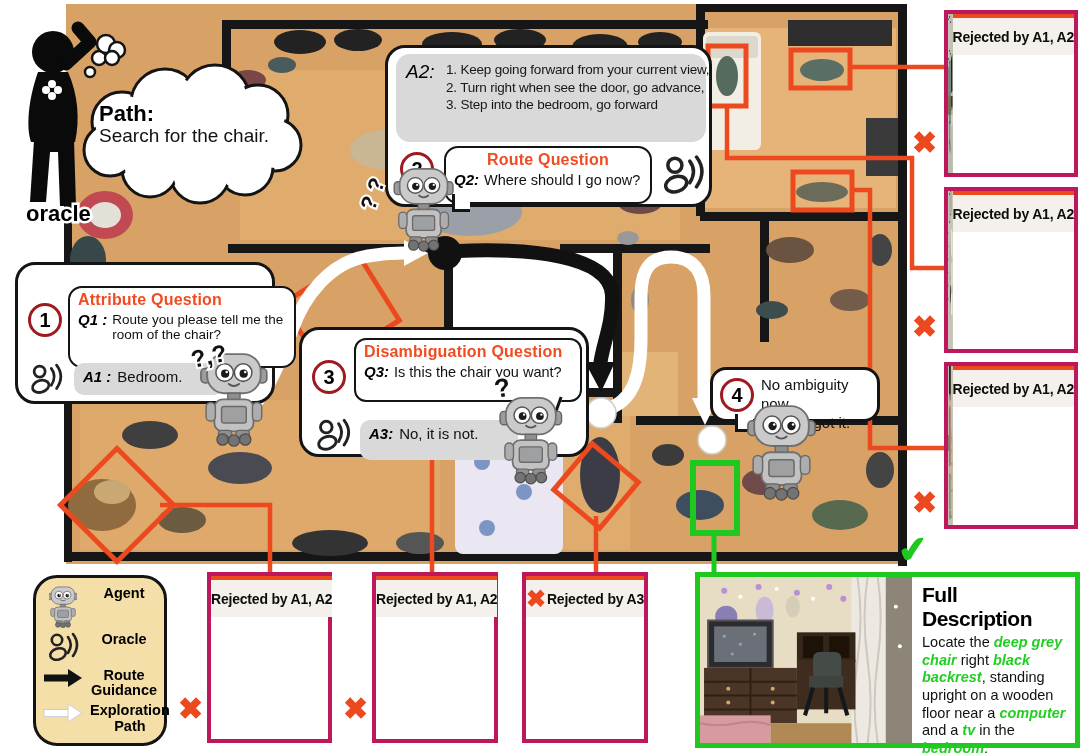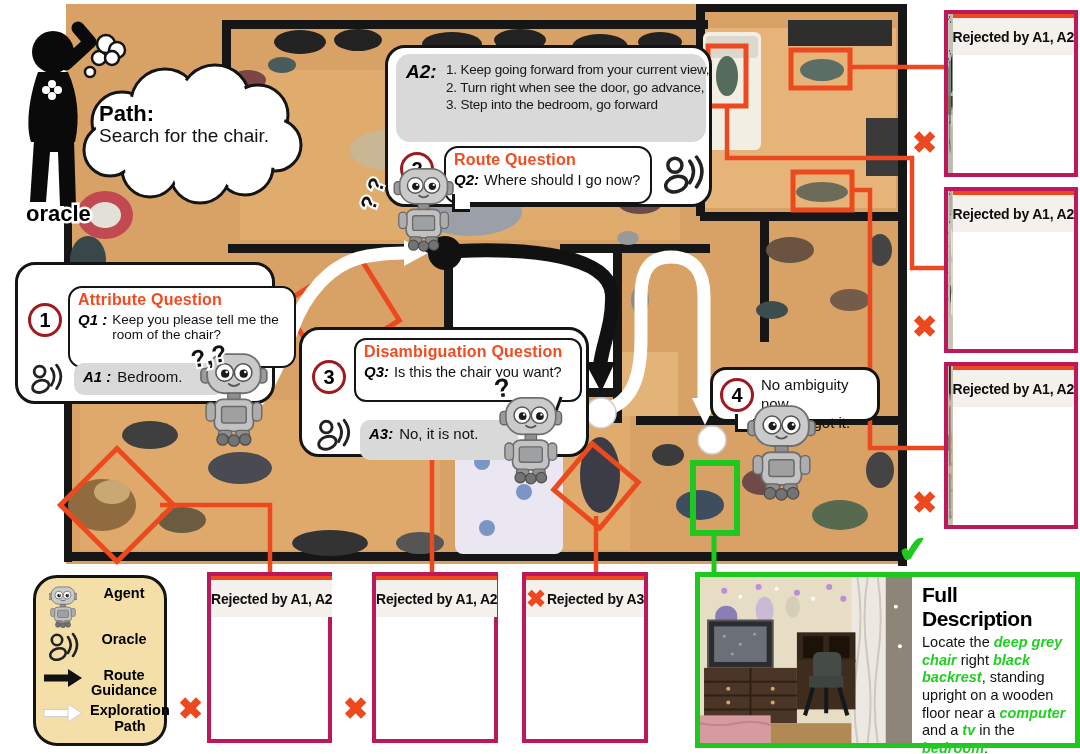--- a/index.html
+++ b/index.html
@@ -14,21 +14,21 @@
   .qlabel{font-style:italic;font-weight:800;font-size:15px;color:#000;flex:0 0 auto;}
   .qtext{font-size:13.5px;color:#111;line-height:1.12;padding-top:1px;}
   .abox{position:absolute;background:#D9D9D9;border-radius:10px;padding:5px 9px;display:flex;gap:6px;box-sizing:border-box;}
   .badge{position:absolute;width:34px;height:34px;border-radius:50%;background:#fff;border:3.5px solid #9E1A1F;
          display:flex;align-items:center;justify-content:center;font-weight:800;font-size:20px;color:#000;box-sizing:border-box;}
   .tail{position:absolute;width:15px;height:15px;background:#fff;border:3px solid #141414;border-top:none;border-left:none;}
   .oricon{display:block;}
 
   
   .a2box{position:absolute;left:8px;top:6px;width:310px;height:88px;background:#D9D9D9;border-radius:14px;box-sizing:border-box;padding:7px 8px 6px 10px;}
-  .a2label{position:absolute;left:10px;top:7px;font-style:italic;font-weight:700;font-size:19px;color:#000;}
+  .a2label{position:absolute;left:10px;top:7px;font-style:italic;font-weight:400;font-size:19px;color:#000;}
   .a2lines{margin-left:40px;font-size:13.5px;color:#161616;line-height:1.3;letter-spacing:-0.2px;white-space:nowrap;}
 
   
   .tasktext{position:absolute;left:99px;top:102px;width:190px;z-index:12;}
   .tasktitle{font-weight:800;font-size:22px;color:#000;line-height:1.05;}
   .taskline{font-size:19px;color:#111;line-height:1.15;}
 
   
   .card{position:absolute;border:4px solid #be185d;background:#fff;box-sizing:border-box;display:flex;z-index:25;}
   .photo{flex:1;position:relative;overflow:hidden;background:#cfcabc;}
@@ -253,21 +253,21 @@
   <div class="taskline">Search for the chair.</div>
 </div>
 
 <div class="panel" style="left:15px;top:262px;width:260px;height:142px;">
   <div class="badge" style="left:10px;top:38px;">1</div>
   <div class="qbubble" style="left:50px;top:7px;width:228px;height:82px;margin-top:14px;">
     <div class="tail" style="left:158px;top:72px;transform:rotate(20deg);"></div>
     <div class="qtitle">Attribute Question</div>
     <div class="qrow">
       <span class="qlabel">Q1 :</span>
-      <span class="qtext">Keep you please tell me the room of the chair?</span>
+      <span class="qtext">Route you please tell me the room of the chair?</span>
     </div>
   </div>
   <svg class="oricon" style="position:absolute;left:10px;top:98px;" width="36" height="34" viewBox="0 0 34 32">
     <circle cx="11" cy="8" r="5.2" fill="none" stroke="#222" stroke-width="2.6"></circle>
     <ellipse cx="12" cy="22" rx="8" ry="5.5" fill="none" stroke="#222" stroke-width="2.6" transform="rotate(-18 12 22)"></ellipse>
     <path d="M22 5 q5.5 7.5 0 16" fill="none" stroke="#222" stroke-width="2.6" stroke-linecap="round"></path>
     <path d="M27 2 q8 10.5 0 22" fill="none" stroke="#222" stroke-width="2.6" stroke-linecap="round"></path>
   </svg>
   <div class="abox" style="left:56px;top:98px;width:150px;height:32px;">
     <span class="qlabel">A1 :</span>
@@ -278,21 +278,21 @@
 <div class="panel" style="left:385px;top:45px;width:327px;height:162px;">
   <div class="a2box">
     <span class="a2label">A2:</span>
     <div class="a2lines">
       <div>1. Keep going forward from your current view,</div>
       <div>2. Turn right when see the door, go advance,</div>
       <div>3. Step into the bedroom, go forward</div>
     </div>
   </div>
   <div class="badge" style="left:12px;top:104px;">2</div>
-  <div class="qbubble" style="left:56px;top:98px;width:208px;height:58px;">
+  <div class="qbubble" style="left:56px;top:98px;width:208px;height:58px;text-align:center;">
     <div class="tail" style="left:6px;top:46px;transform:rotate(90deg);"></div>
     <div class="qtitle">Route Question</div>
     <div class="qrow">
       <span class="qlabel">Q2:</span>
       <span class="qtext" style="font-size:14.5px;">Where should I go now?</span>
     </div>
   </div>
   <svg class="oricon" style="position:absolute;left:272px;top:106px;" width="46" height="44" viewBox="0 0 34 32">
     <circle cx="11" cy="8" r="5.2" fill="none" stroke="#222" stroke-width="2.6"></circle>
     <ellipse cx="12" cy="22" rx="8" ry="5.5" fill="none" stroke="#222" stroke-width="2.6" transform="rotate(-18 12 22)"></ellipse>

